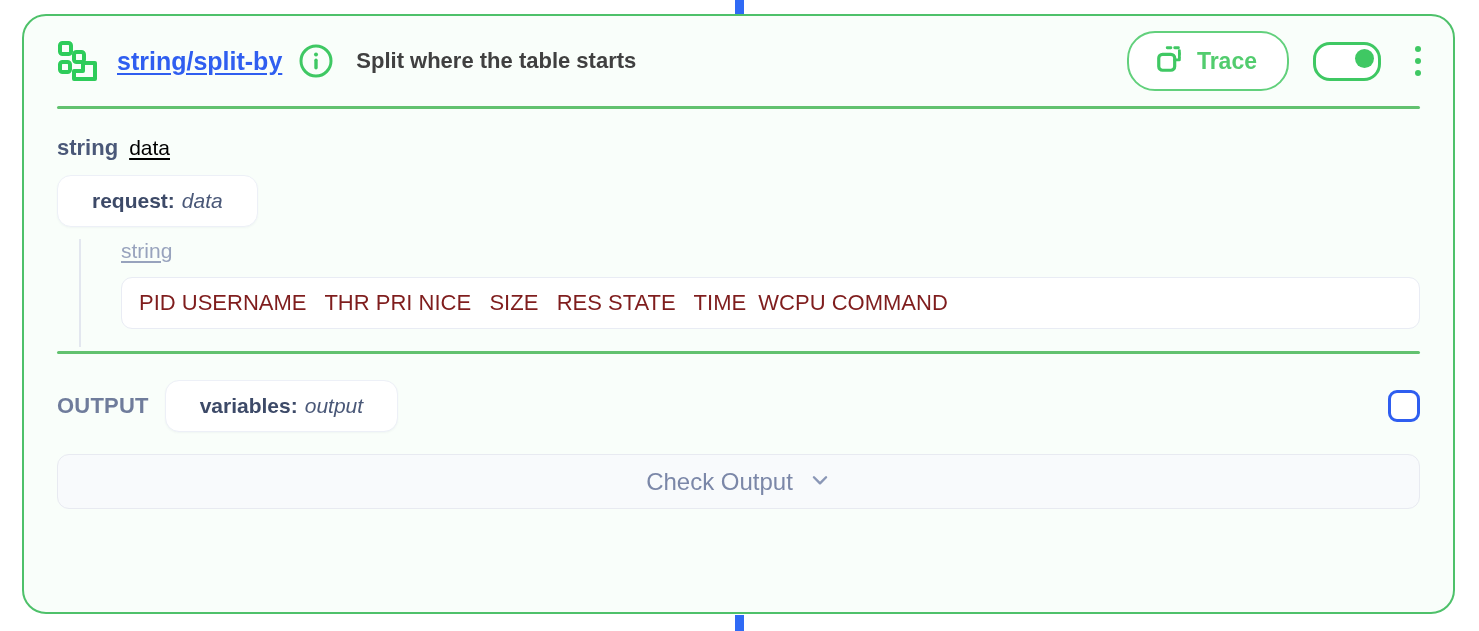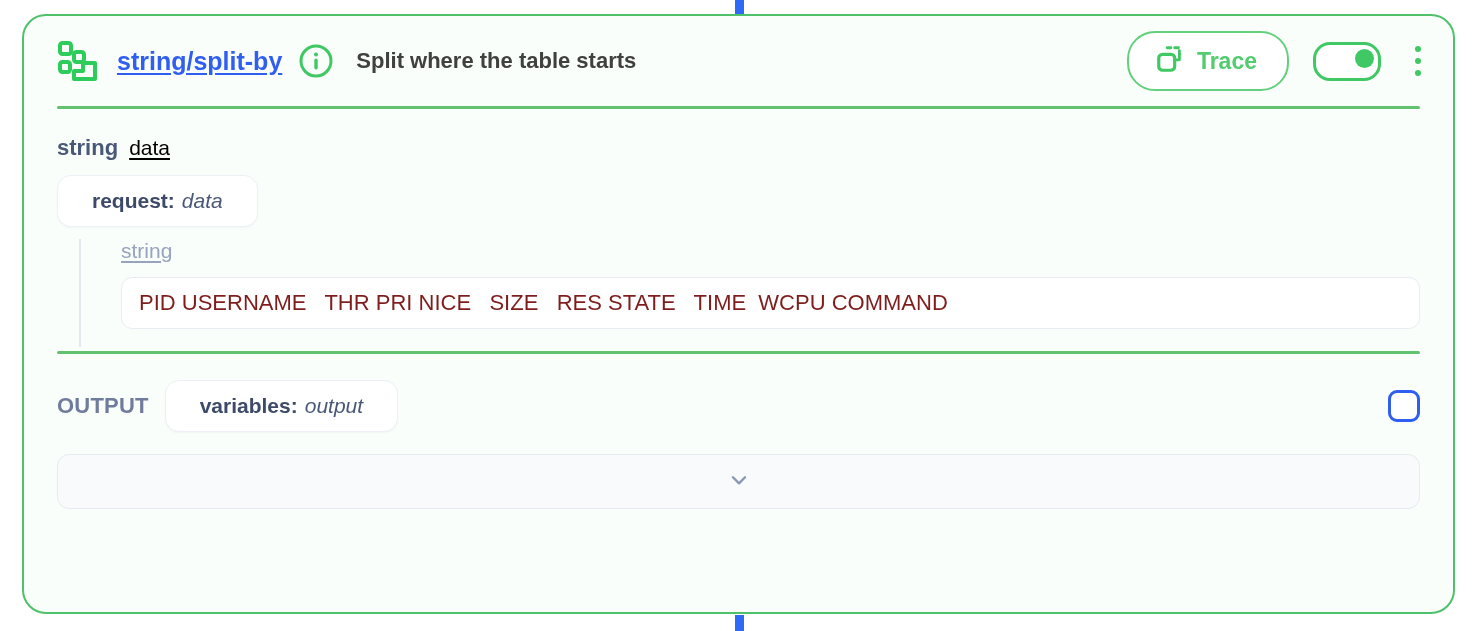--- a/index.html
+++ b/index.html
@@ -386,20 +386,21 @@
       <div class="output-row">
         <span class="output-label">OUTPUT</span>
         <span class="pill">
           <span class="pill-key">variables:</span>
           <span class="pill-val">output</span>
         </span>
         <span class="checkbox"></span>
       </div>
 
       <div class="check-output">
+        <span class="check-output-label">Check Output</span>
         <span>
           <svg viewBox="0 0 20 20" width="22" height="22">
             <path d="M4.5 7.5 L10 13 L15.5 7.5" fill="none" stroke="#8a97b6" stroke-width="2.2" stroke-linecap="round" stroke-linejoin="round"></path>
           </svg>
         </span>
       </div>
 
     </div>
   </div>
 </div>

